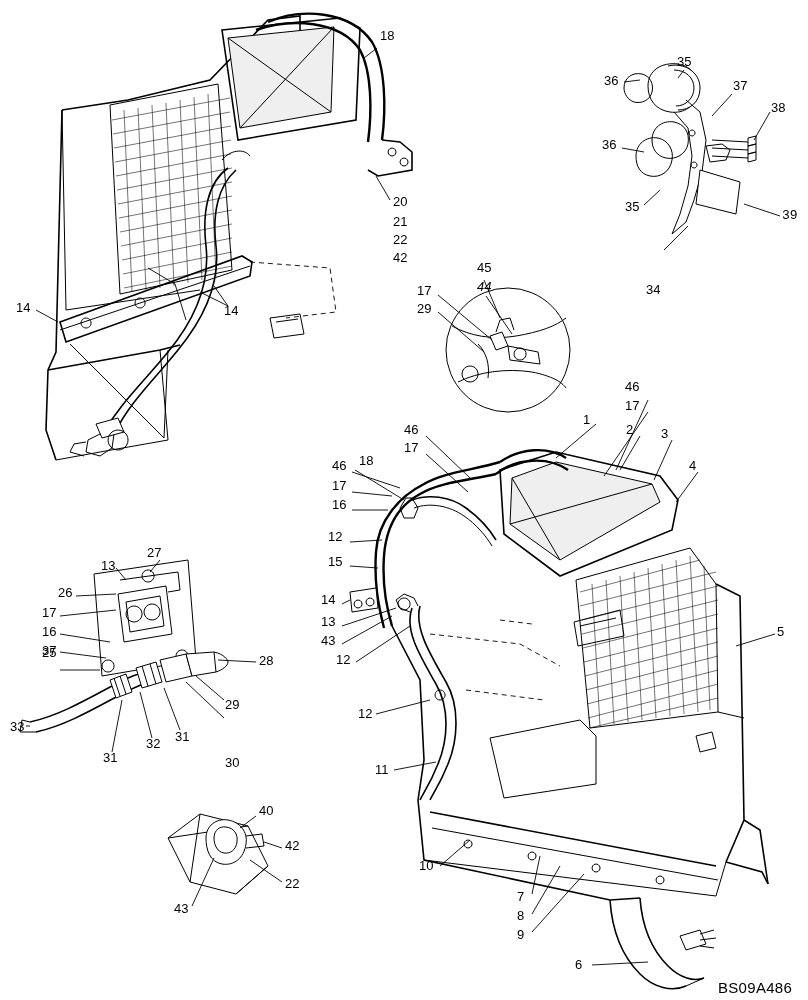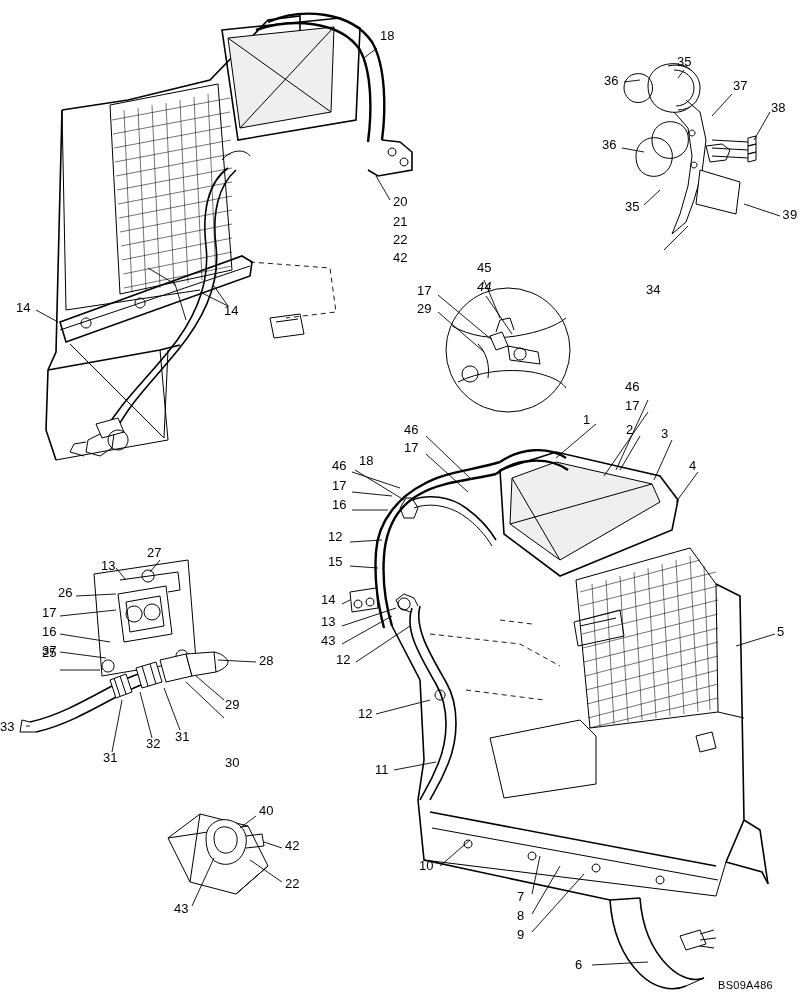--- a/index.html
+++ b/index.html
@@ -18,21 +18,21 @@
   .callout {
     position: absolute;
     font-size: 13px;
     color: #000000;
     font-family: "Liberation Sans", sans-serif;
     line-height: 13px;
     white-space: nowrap;
   }
   .figcode {
     position: absolute;
-    font-size: 11px;
+    font-size: 15px;
     color: #000000;
     letter-spacing: 0.3px;
     font-family: "Liberation Sans", sans-serif;
   }
   svg.art {
     position: absolute;
     left: 0;
     top: 0;
     width: 808px;
     height: 1000px;
@@ -383,21 +383,21 @@
   <div class="callout" style="left:58px; top:586px;">26</div>
   <div class="callout" style="left:42px; top:606px;">17</div>
   <div class="callout" style="left:42px; top:625px;">16</div>
   <div class="callout" style="left:42px; top:644px;">37</div>
   <div class="callout" style="left:42px; top:646px;">25</div>
   <div class="callout" style="left:259px; top:654px;">28</div>
   <div class="callout" style="left:225px; top:698px;">29</div>
   <div class="callout" style="left:225px; top:756px;">30</div>
   <div class="callout" style="left:175px; top:730px;">31</div>
   <div class="callout" style="left:146px; top:737px;">32</div>
-  <div class="callout" style="left:0; top:720px;">33</div>
+  <div class="callout" style="left:10px; top:720px;">33</div>
   <div class="callout" style="left:103px; top:751px;">31</div>
 
   <div class="callout" style="left:259px; top:804px;">40</div>
   <div class="callout" style="left:285px; top:839px;">42</div>
   <div class="callout" style="left:285px; top:877px;">22</div>
   <div class="callout" style="left:174px; top:902px;">43</div>
 
   <div class="figcode" style="left:718px; top:979px;">BS09A486</div>
 </div>
 

